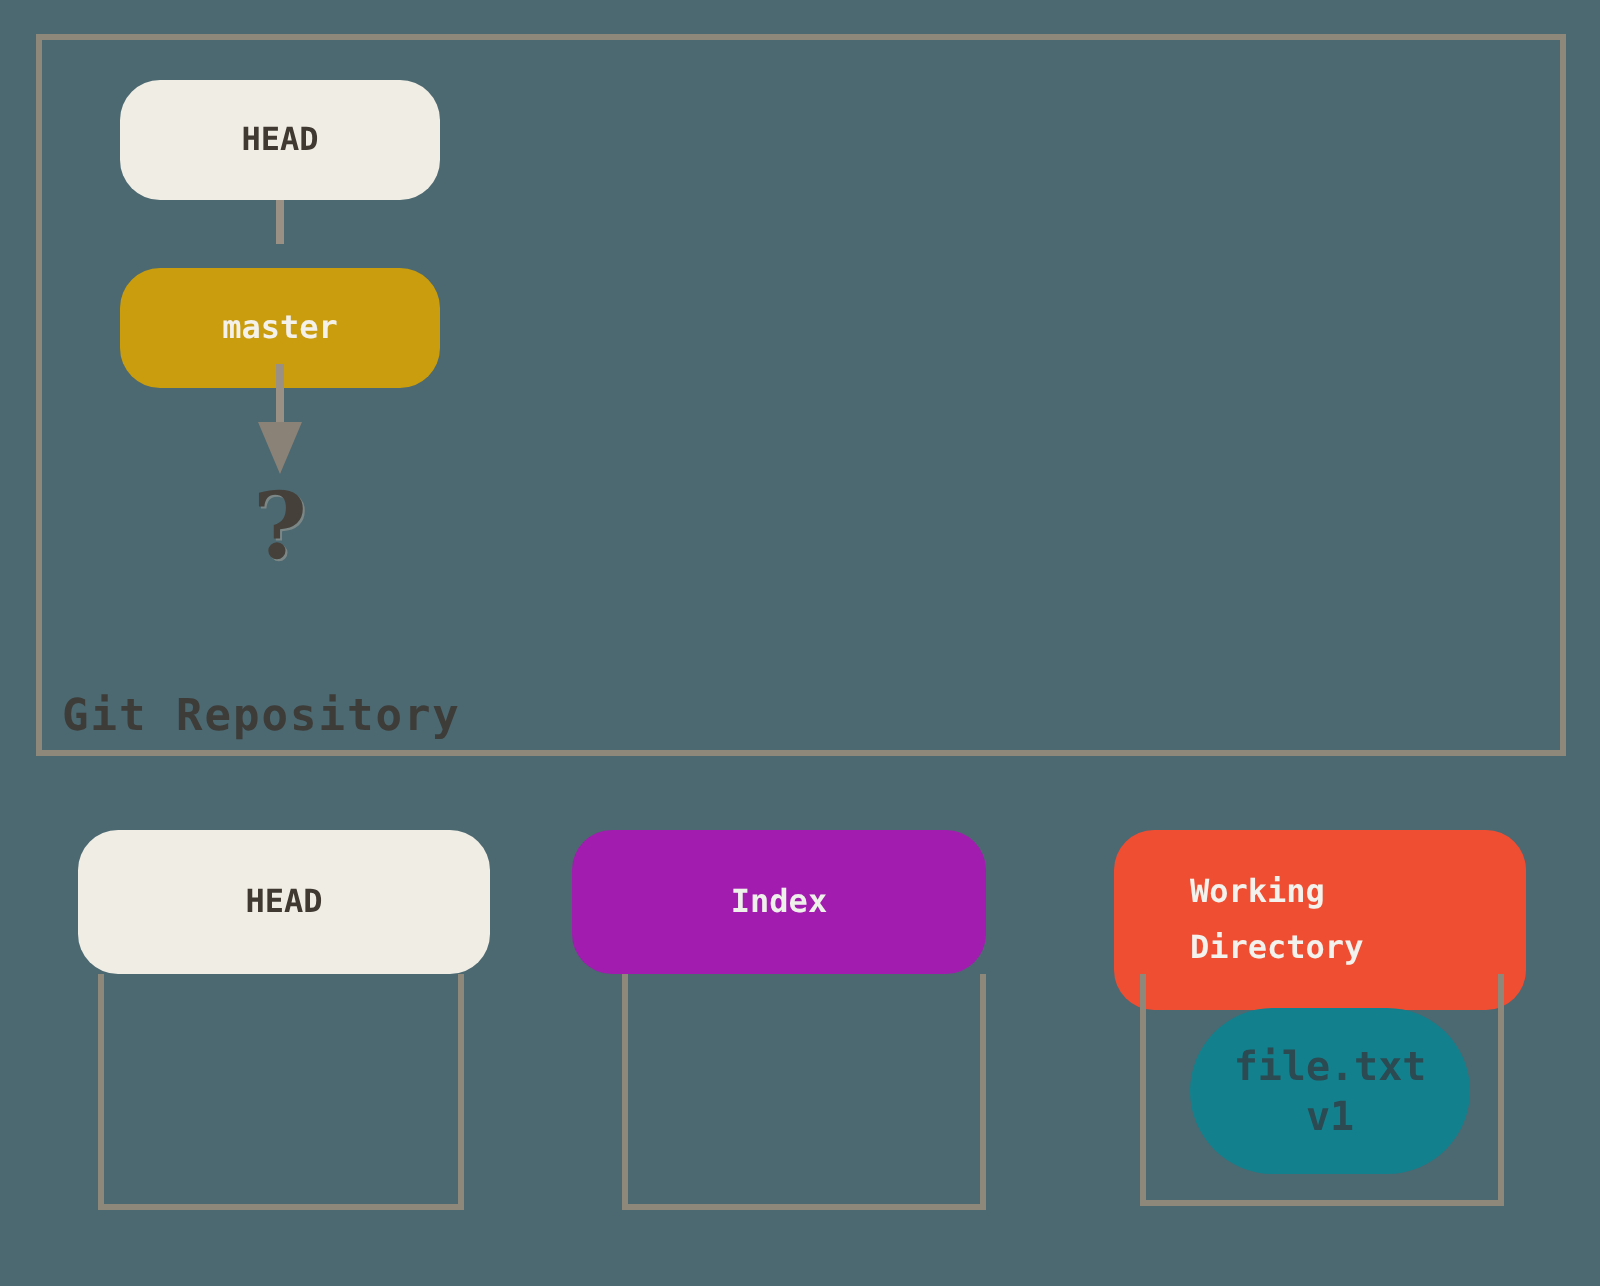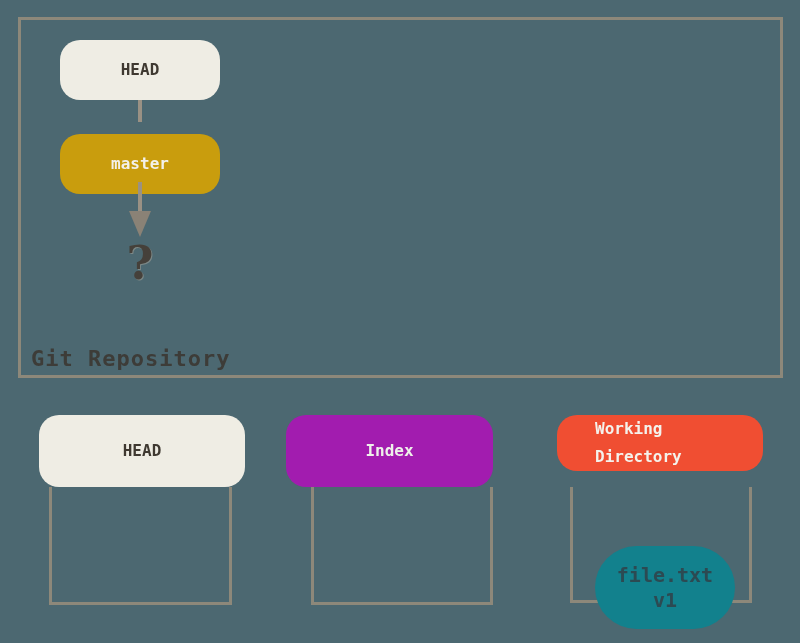--- a/index.html
+++ b/index.html
@@ -48,36 +48,36 @@
     position:absolute;left:60px;top:236px;width:160px;
     text-align:center;
     font-family:"DejaVu Serif","Liberation Serif",serif;
     font-size:46px;font-weight:bold;color:#45403a;
     text-shadow:1px 1px 0 rgba(181,173,159,0.45);
   }
 
   
   .area-head {left:39px; top:415px;width:206px;height:72px;background:#efede4;color:#3f3931;}
   .area-index{left:286px;top:415px;width:207px;height:72px;background:#a21caf;color:#eef0ea;}
-  .area-wd   {left:557px;top:415px;width:206px;height:56px;background:#f04e32;color:#f4f2ec;
+  .area-wd   {left:557px;top:415px;width:206px;height:90px;background:#f04e32;color:#f4f2ec;
               padding:0 38px;}
 
   .bucket{
     position:absolute;top:487px;height:118px;box-sizing:border-box;
     border-left:3px solid #8d887a;border-right:3px solid #8d887a;border-bottom:3px solid #8d887a;
   }
   .bucket-head {left:49px; width:183px;}
   .bucket-index{left:311px;width:182px;}
   .bucket-wd   {left:570px;width:182px;height:116px;}
 
   .file-pill{
     position:absolute;left:595px;top:504px;width:140px;height:83px;
     background:#12818d;border-radius:42px;
     display:flex;flex-direction:column;align-items:center;justify-content:center;
-    font-size:20px;font-weight:bold;line-height:25px;color:#2c4a52;margin-top:42px;
+    font-size:20px;font-weight:bold;line-height:25px;color:#2c4a52;
   }
 </style>
 </head>
 <body>
 
 <div class="stage">
 
   <div class="repo-outline">
     <div class="repo-label">Git Repository</div>
   </div>

